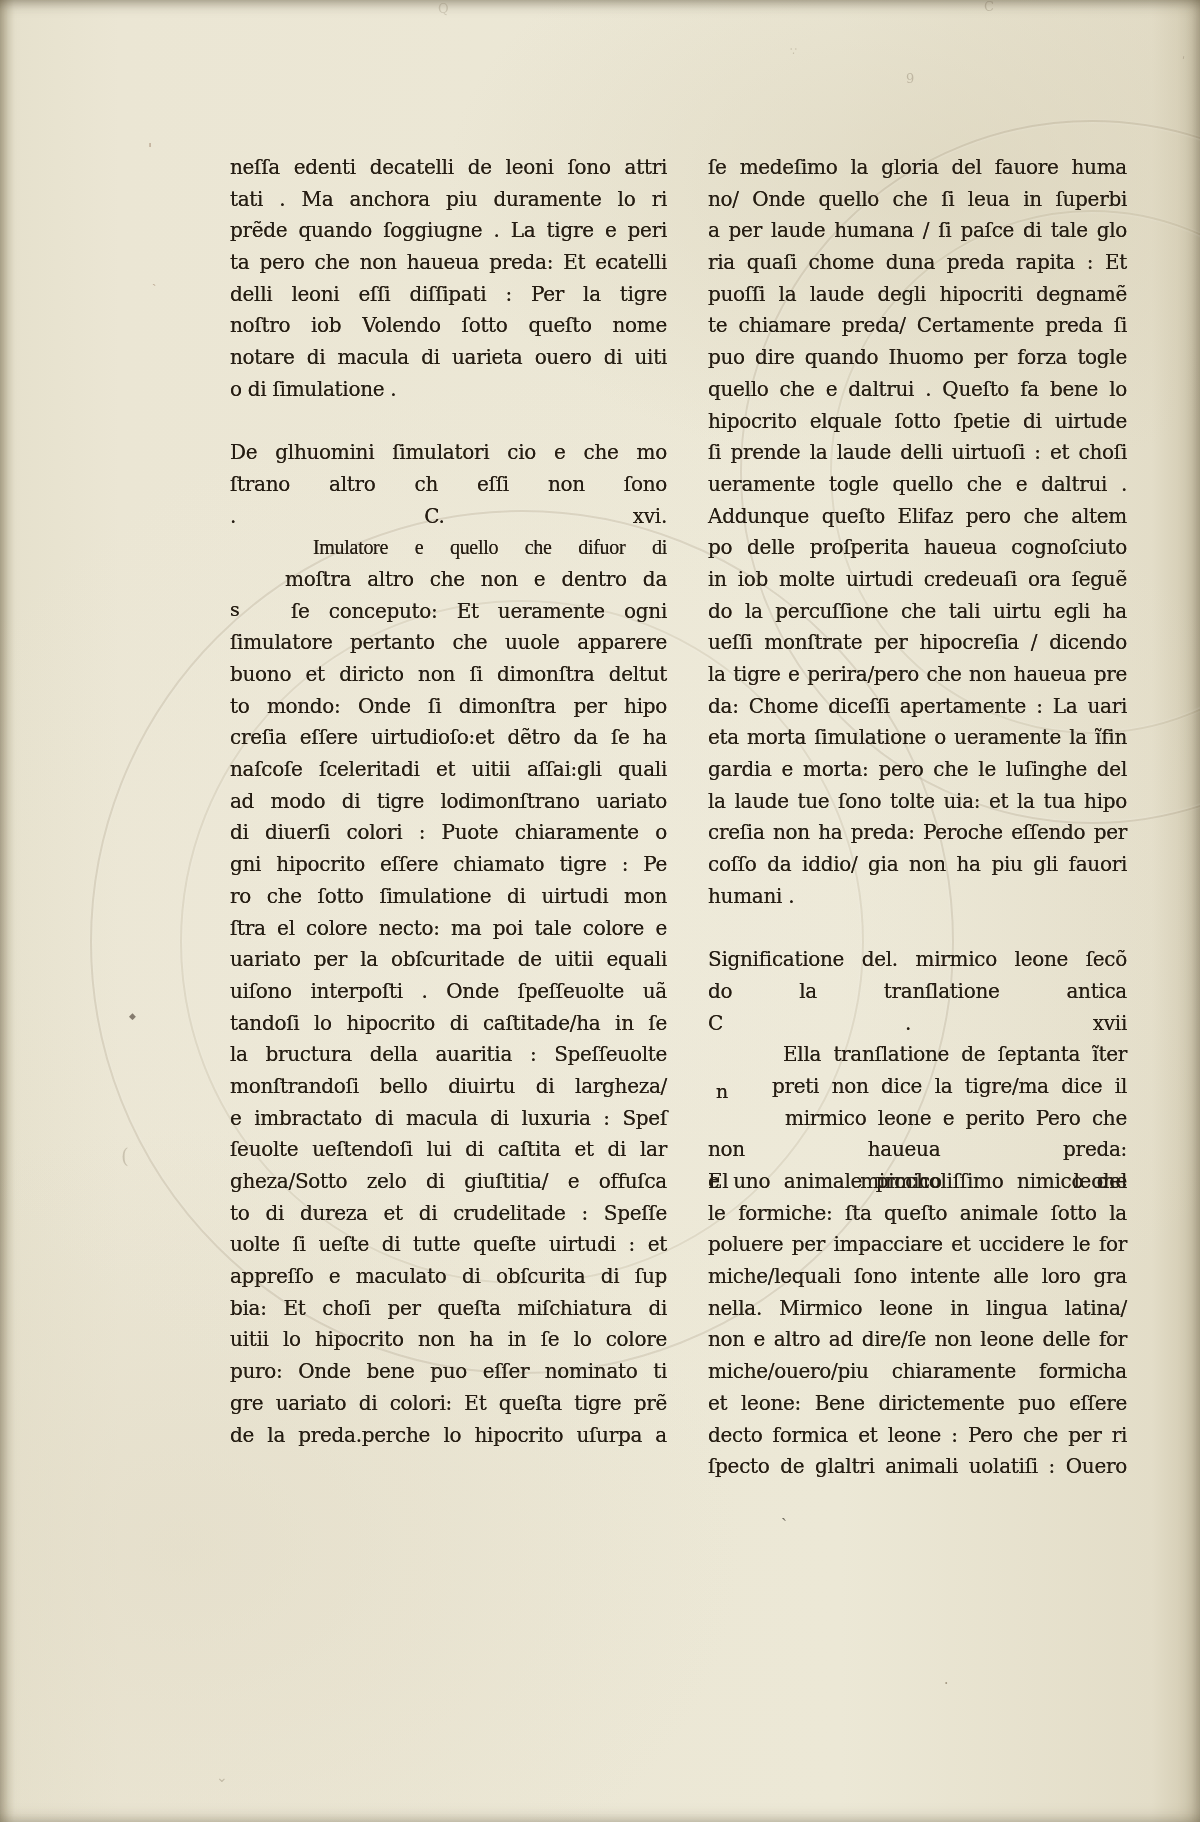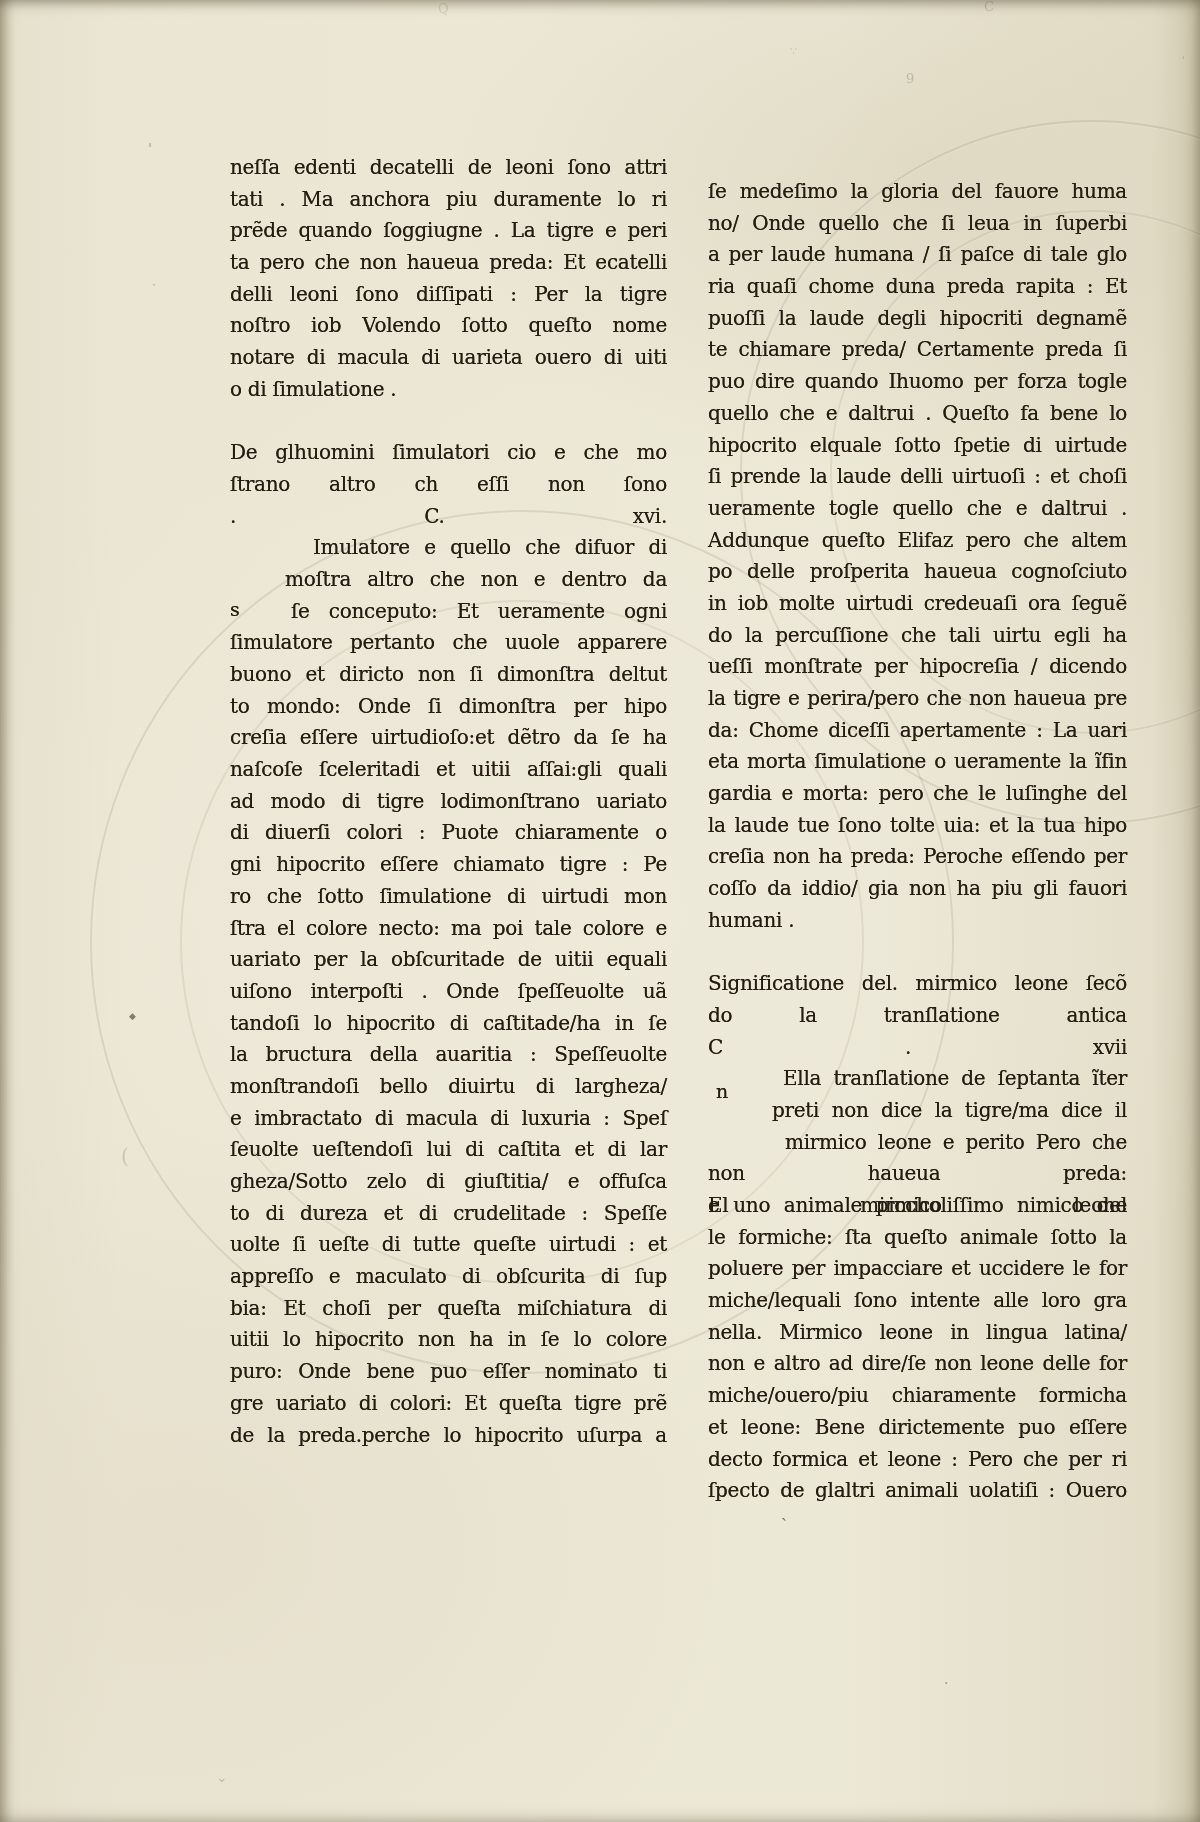--- a/index.html
+++ b/index.html
@@ -30,21 +30,21 @@
     pointer-events:none;
   }
   .col{
     position:absolute;top:152px;
     color:#241c12;
     font-size:20px;
     letter-spacing:-0.3px;
     text-shadow:0 0 0.5px rgba(45,33,20,0.85);
   }
   .col-left{left:230px;width:437px;}
-  .col-right{left:708px;width:419px;margin-top:24px;}
+  .col-right{left:708px;width:419px;}
   .line{
     height:31.7px;line-height:31.7px;
     text-align:justify;text-align-last:justify;
     white-space:normal;overflow:visible;
   }
   .line.short{text-align-last:left;}
   .line.split{display:flex;justify-content:space-between;flex-direction:column;}
   .guide{
     position:absolute;color:#241c12;font-size:19px;
     text-shadow:0 0 0.5px rgba(45,33,20,0.85);
@@ -59,32 +59,32 @@
   <div class="stamp" style="left:90px;top:510px;width:860px;height:860px;"></div>
   <div class="stamp" style="left:180px;top:600px;width:680px;height:680px;border-color:rgba(122,108,78,0.12);"></div>
   <div class="stamp" style="left:740px;top:120px;width:700px;height:700px;"></div>
   <div class="stamp" style="left:830px;top:210px;width:520px;height:520px;border-color:rgba(122,108,78,0.12);"></div>
 
   <div class="col col-left">
       <div class="line">neſſa edenti decatelli de leoni ſono attri</div>
       <div class="line">tati .  Ma anchora piu duramente lo ri</div>
       <div class="line">prẽde quando ſoggiugne . La tigre e peri</div>
       <div class="line">ta pero che non haueua preda: Et ecatelli</div>
-      <div class="line">delli leoni ſono diſſipati :  Per la tigre</div>
+      <div class="line">delli leoni eſſi diſſipati :  Per la tigre</div>
       <div class="line">noſtro iob Volendo ſotto queſto nome</div>
       <div class="line">notare di macula di uarieta ouero di uiti</div>
       <div class="line short">o di ſimulatione .</div>
       <div class="line short">&nbsp;</div>
       <div class="line">De glhuomini ſimulatori cio e che mo</div>
       <div class="line split">
         <span>ſtrano altro ch eſſi non ſono</span>
         <span>. C. xvi.</span>
       </div>
       <div class="line short">&nbsp;</div>
-      <div class="line" style="padding-left: 83px;">Imulatore e quello che difuor di</div>
+      <div class="line" style="padding-left: 83px; font-family: Liberation Serif, serif;">Imulatore e quello che difuor di</div>
       <div class="line" style="padding-left: 55px;">moſtra altro che non e dentro da</div>
       <div class="line" style="padding-left: 61px;">ſe conceputo: Et ueramente ogni</div>
       <div class="line">ſimulatore pertanto che uuole apparere</div>
       <div class="line">buono et diricto non ſi dimonſtra deltut</div>
       <div class="line">to mondo:  Onde ſi dimonſtra per hipo</div>
       <div class="line">creſia eſſere uirtudioſo:et dẽtro da ſe ha</div>
       <div class="line">naſcoſe ſceleritadi et uitii aſſai:gli quali</div>
       <div class="line">ad modo di tigre lodimonſtrano uariato</div>
       <div class="line">di diuerſi colori :  Puote chiaramente o</div>
       <div class="line">gni hipocrito eſſere chiamato tigre : Pe</div>

